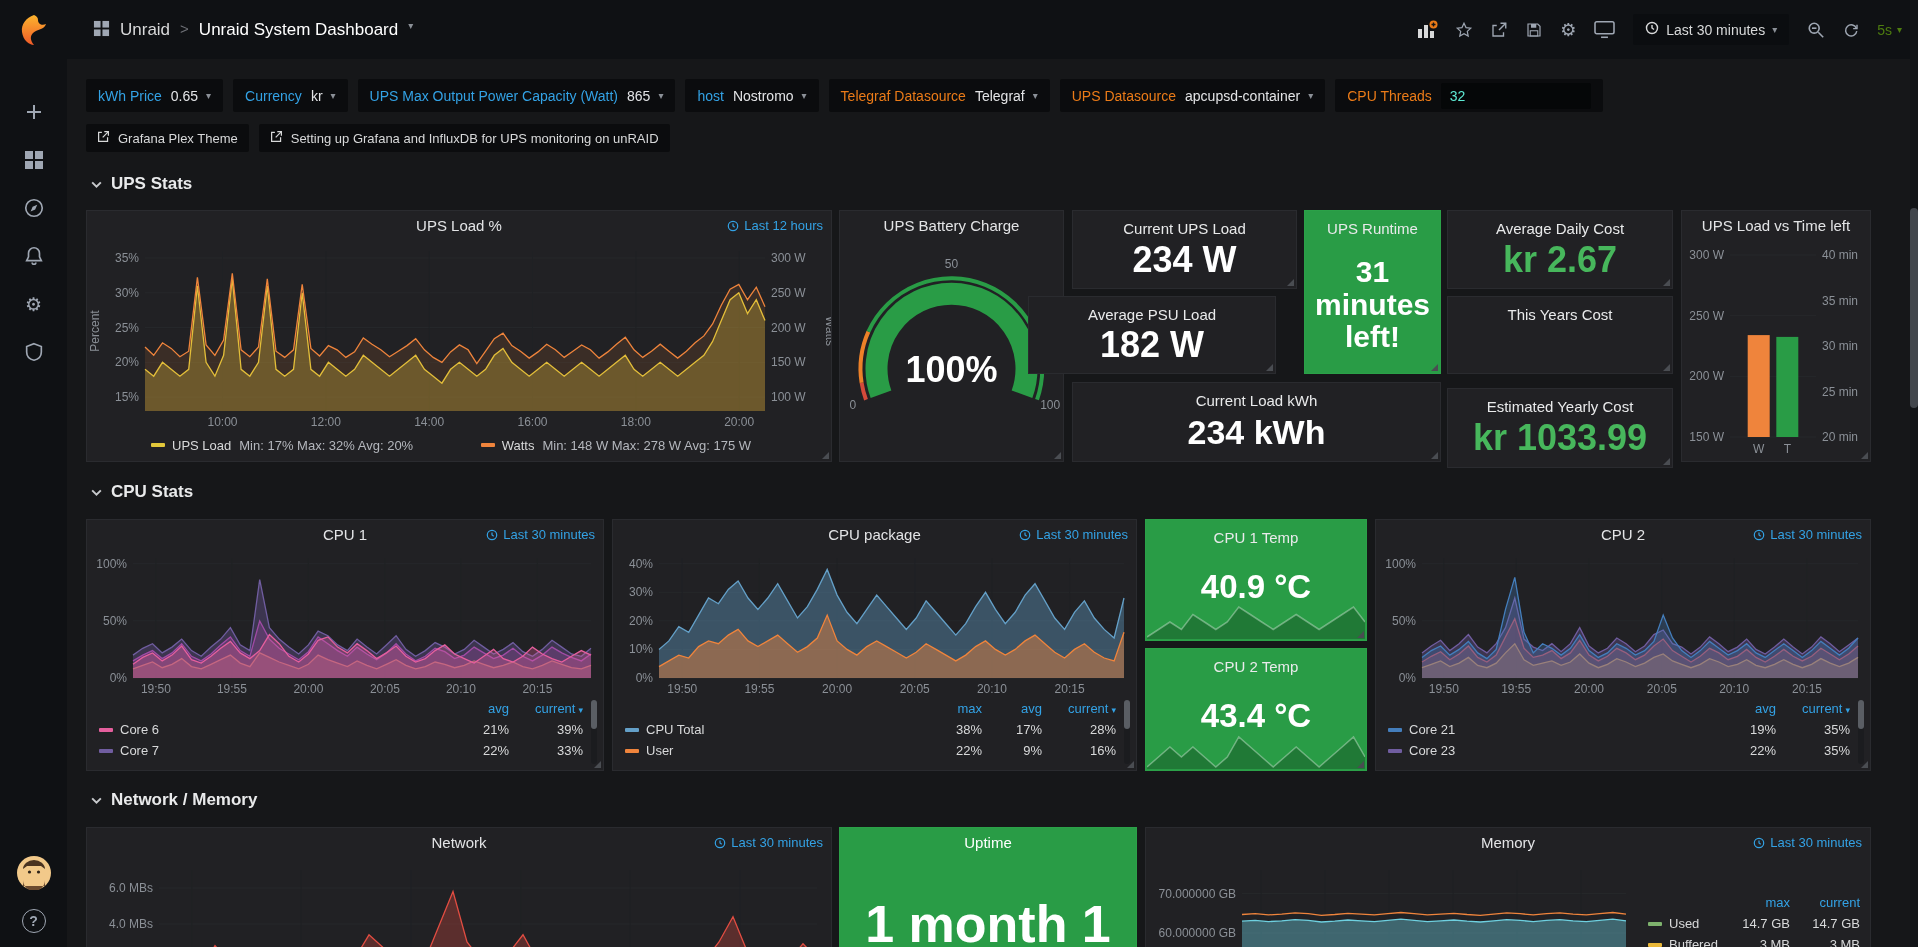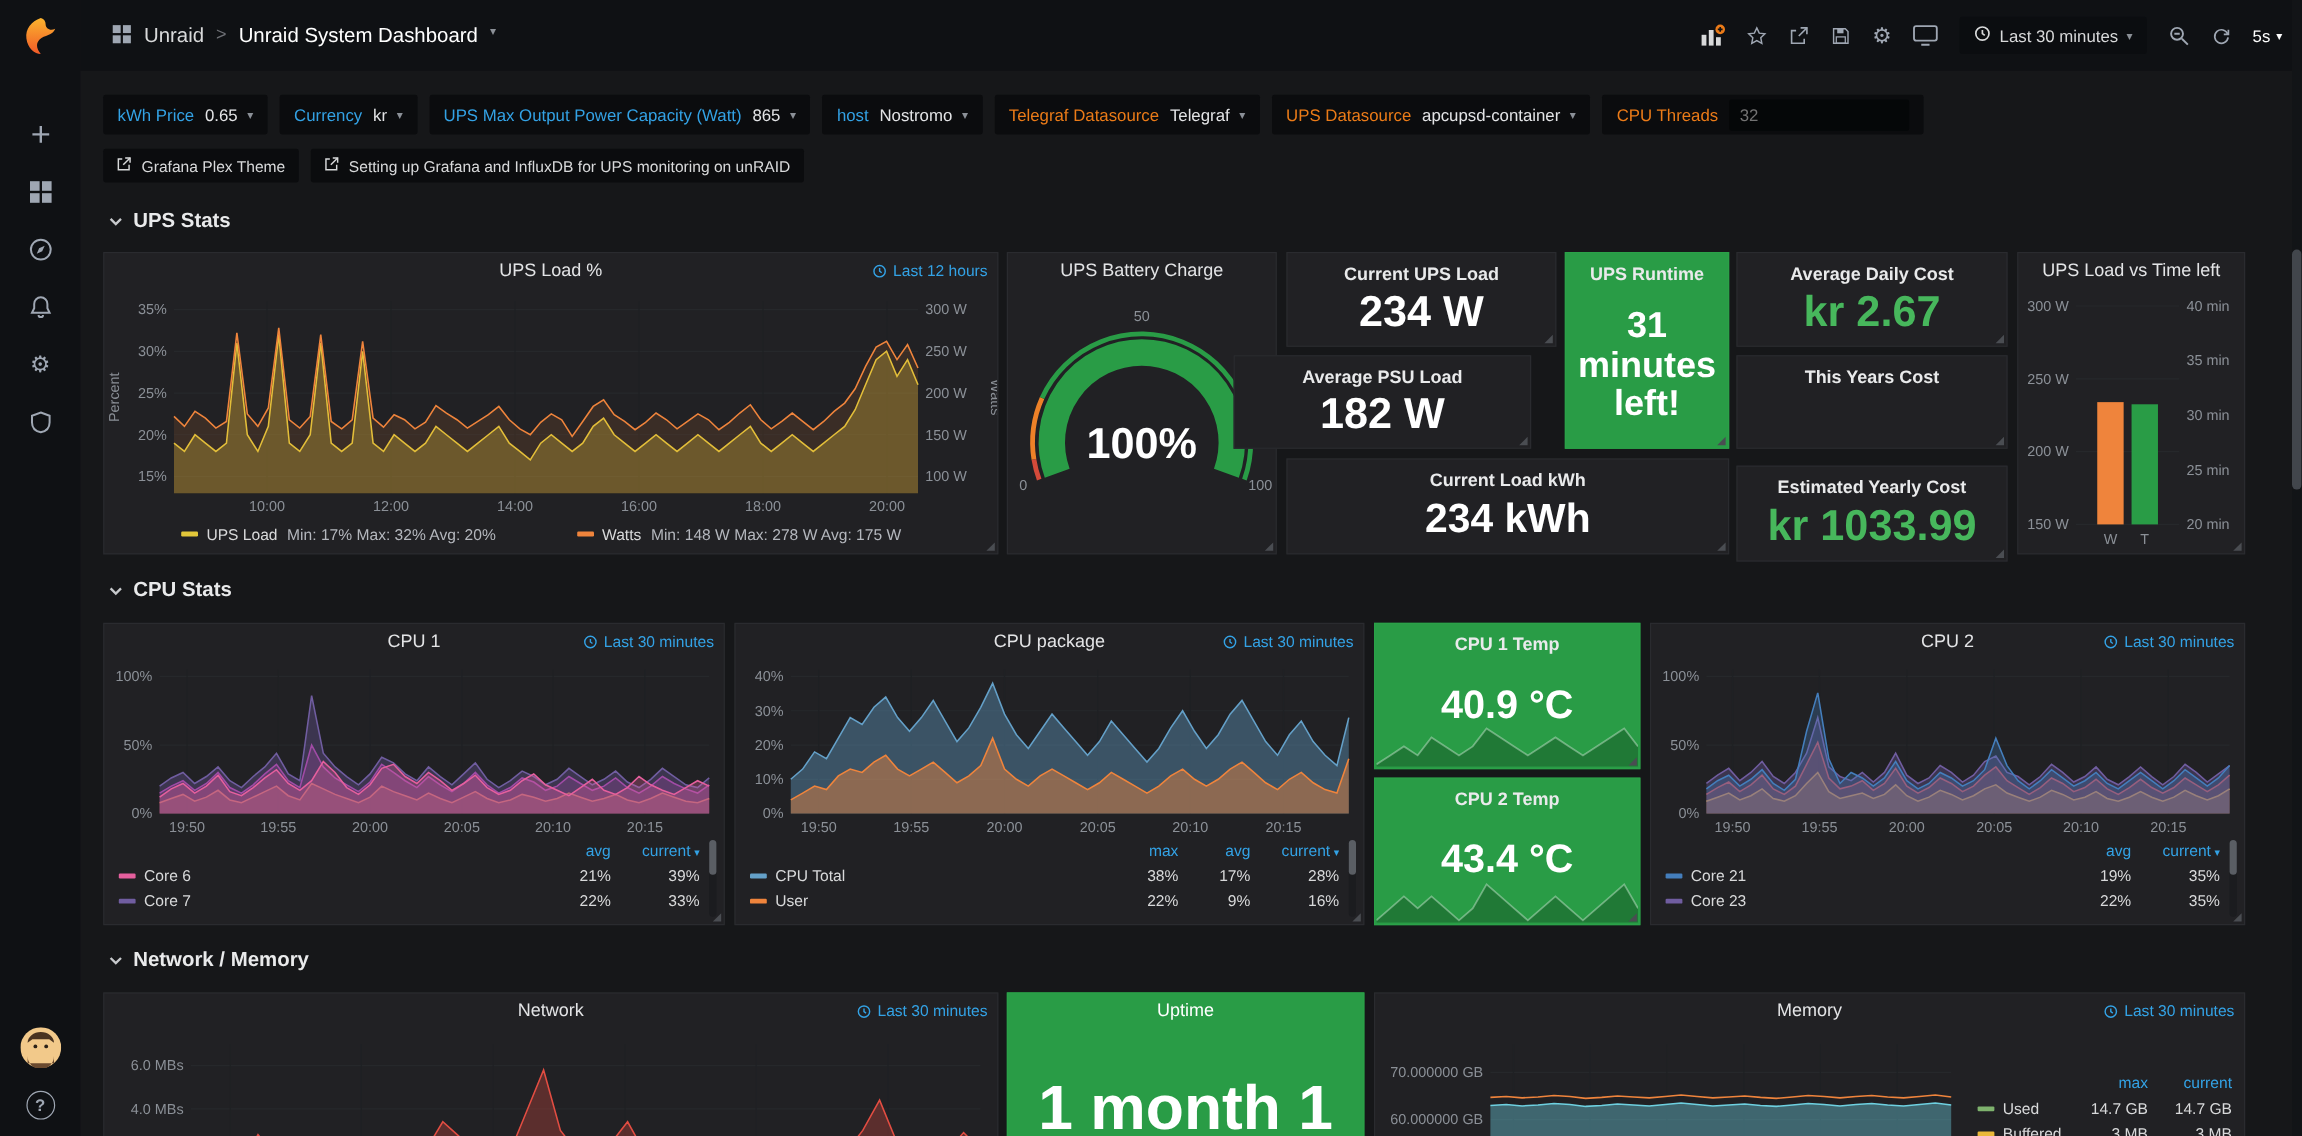--- a/index.html
+++ b/index.html
@@ -17,30 +17,30 @@
 .navbar{position:absolute;left:67px;top:0;right:0;height:59px;background:#0f1114;display:flex;align-items:center;z-index:30}
 .breadcrumb{display:flex;align-items:flex-start;gap:10px;margin-left:26px}
 .bc-app{color:#d8d9da;font-size:17px}
 .bc-sep{color:#6e7076;font-size:15px}
 .bc-dash{color:#ffffff;font-size:17px;font-weight:500}
 .nav-right{margin-left:auto;display:flex;align-items:center;gap:18px;padding-right:16px}
 .nav-icons{display:flex;align-items:center;gap:17px}
 .nicon{display:flex;align-items:center;justify-content:center;cursor:pointer}
 .timepicker{display:flex;align-items:center;gap:7px;background:#0b0d10;height:31px;padding:0 12px;border-radius:2px;cursor:pointer}
 .caret{color:#8b9097;font-size:10px}
-.orange{color:#ffffff}
+.orange{color:#4d7c0f}
 .refresh-dd{display:flex;align-items:center;gap:5px;cursor:pointer;font-weight:500}
 
 .vars{position:absolute;left:86px;top:79px;display:flex;gap:10px;}
 .var-chip{display:inline-flex;align-items:center;background:#0b0c0e;height:33px;padding:0 12px;border-radius:2px;cursor:pointer;white-space:nowrap}
 .var-label{margin-right:9px;font-size:14px;font-weight:500}
 .blue{color:#33a2e5}.olabel{color:#eb7b18}
 .var-value{color:#e3e4e6;font-size:14px}
 .var-chip .caret{margin-left:8px}
-.var-input{background:#050708;min-width:150px;padding:5px 9px;border-radius:2px;color:#737373}
+.var-input{background:#050708;min-width:150px;padding:5px 9px;border-radius:2px;color:#5eead4}
 .links{position:absolute;left:86px;top:124px;display:flex;gap:10px}
 .link-chip{display:inline-flex;align-items:center;gap:8px;background:#0b0c0e;height:28px;padding:0 11px;border-radius:2px;font-size:13px;color:#d8d9da;cursor:pointer}
 
 .section-header{position:absolute;display:flex;align-items:center;gap:8px;font-size:17px;font-weight:bold;color:#e9eaeb;cursor:pointer}
 #sec-ups{left:90px;top:174px}
 #sec-cpu{left:90px;top:482px}
 #sec-net{left:90px;top:790px}
 
 .panel{position:absolute;background:#212124;border:1px solid #2a2b2f;display:flex;flex-direction:column}
 .panel::after{content:'';position:absolute;right:2px;bottom:2px;width:0;height:0;border-left:7px solid transparent;border-bottom:7px solid #4a4d52}
@@ -62,21 +62,21 @@
 .lt-row.c3{grid-template-columns:1fr 60px 60px 74px}
 .lt-row.c2m{grid-template-columns:1fr 70px 70px}
 .lt-head .lt-val{color:#33a2e5}
 .lt-name{display:flex;align-items:center;color:#d8d9da;cursor:pointer}
 .lt-val{text-align:right;color:#d8d9da}
 .sort-caret{color:#33a2e5;font-size:9px;margin-left:3px}
 .lt-sb{position:absolute;right:6px;top:2px;bottom:6px;width:6px;background:#1b1c1f;border-radius:3px}
 .lt-thumb{width:6px;height:45%;background:#5a5e64;border-radius:3px}
 .legend-right{position:absolute;right:10px;top:34px;width:212px;font-size:13px}
 
-.stat .stat-title{flex:none;font-size:15px;font-weight:bold;text-align:center;margin-top:9px;color:#e9eaeb}
+.stat .stat-title{flex:none;font-size:15px;font-weight:normal;text-align:center;margin-top:9px;color:#e9eaeb}
 .stat-value{flex:1;display:flex;align-items:center;justify-content:center;font-size:36px;font-weight:bold;color:#fff;padding-bottom:6px;text-align:center}
 .stat-value.kwh{font-size:34px}
 .v-green{color:#47b75c}
 .v-red{color:#e24d42}
 .runtime-value{font-size:30px;line-height:1.08;padding:0 8px}
 .temp-value{font-size:33px;padding-bottom:13px}
 .spark{position:absolute;left:1px;right:1px;bottom:1px;height:36px}
 .uptime-value{font-size:52px;font-weight:bold;color:#fff;text-align:center;margin-top:36px;white-space:nowrap}
 
 #p-ups-load{left:86px;top:210px;width:746px;height:252px}

